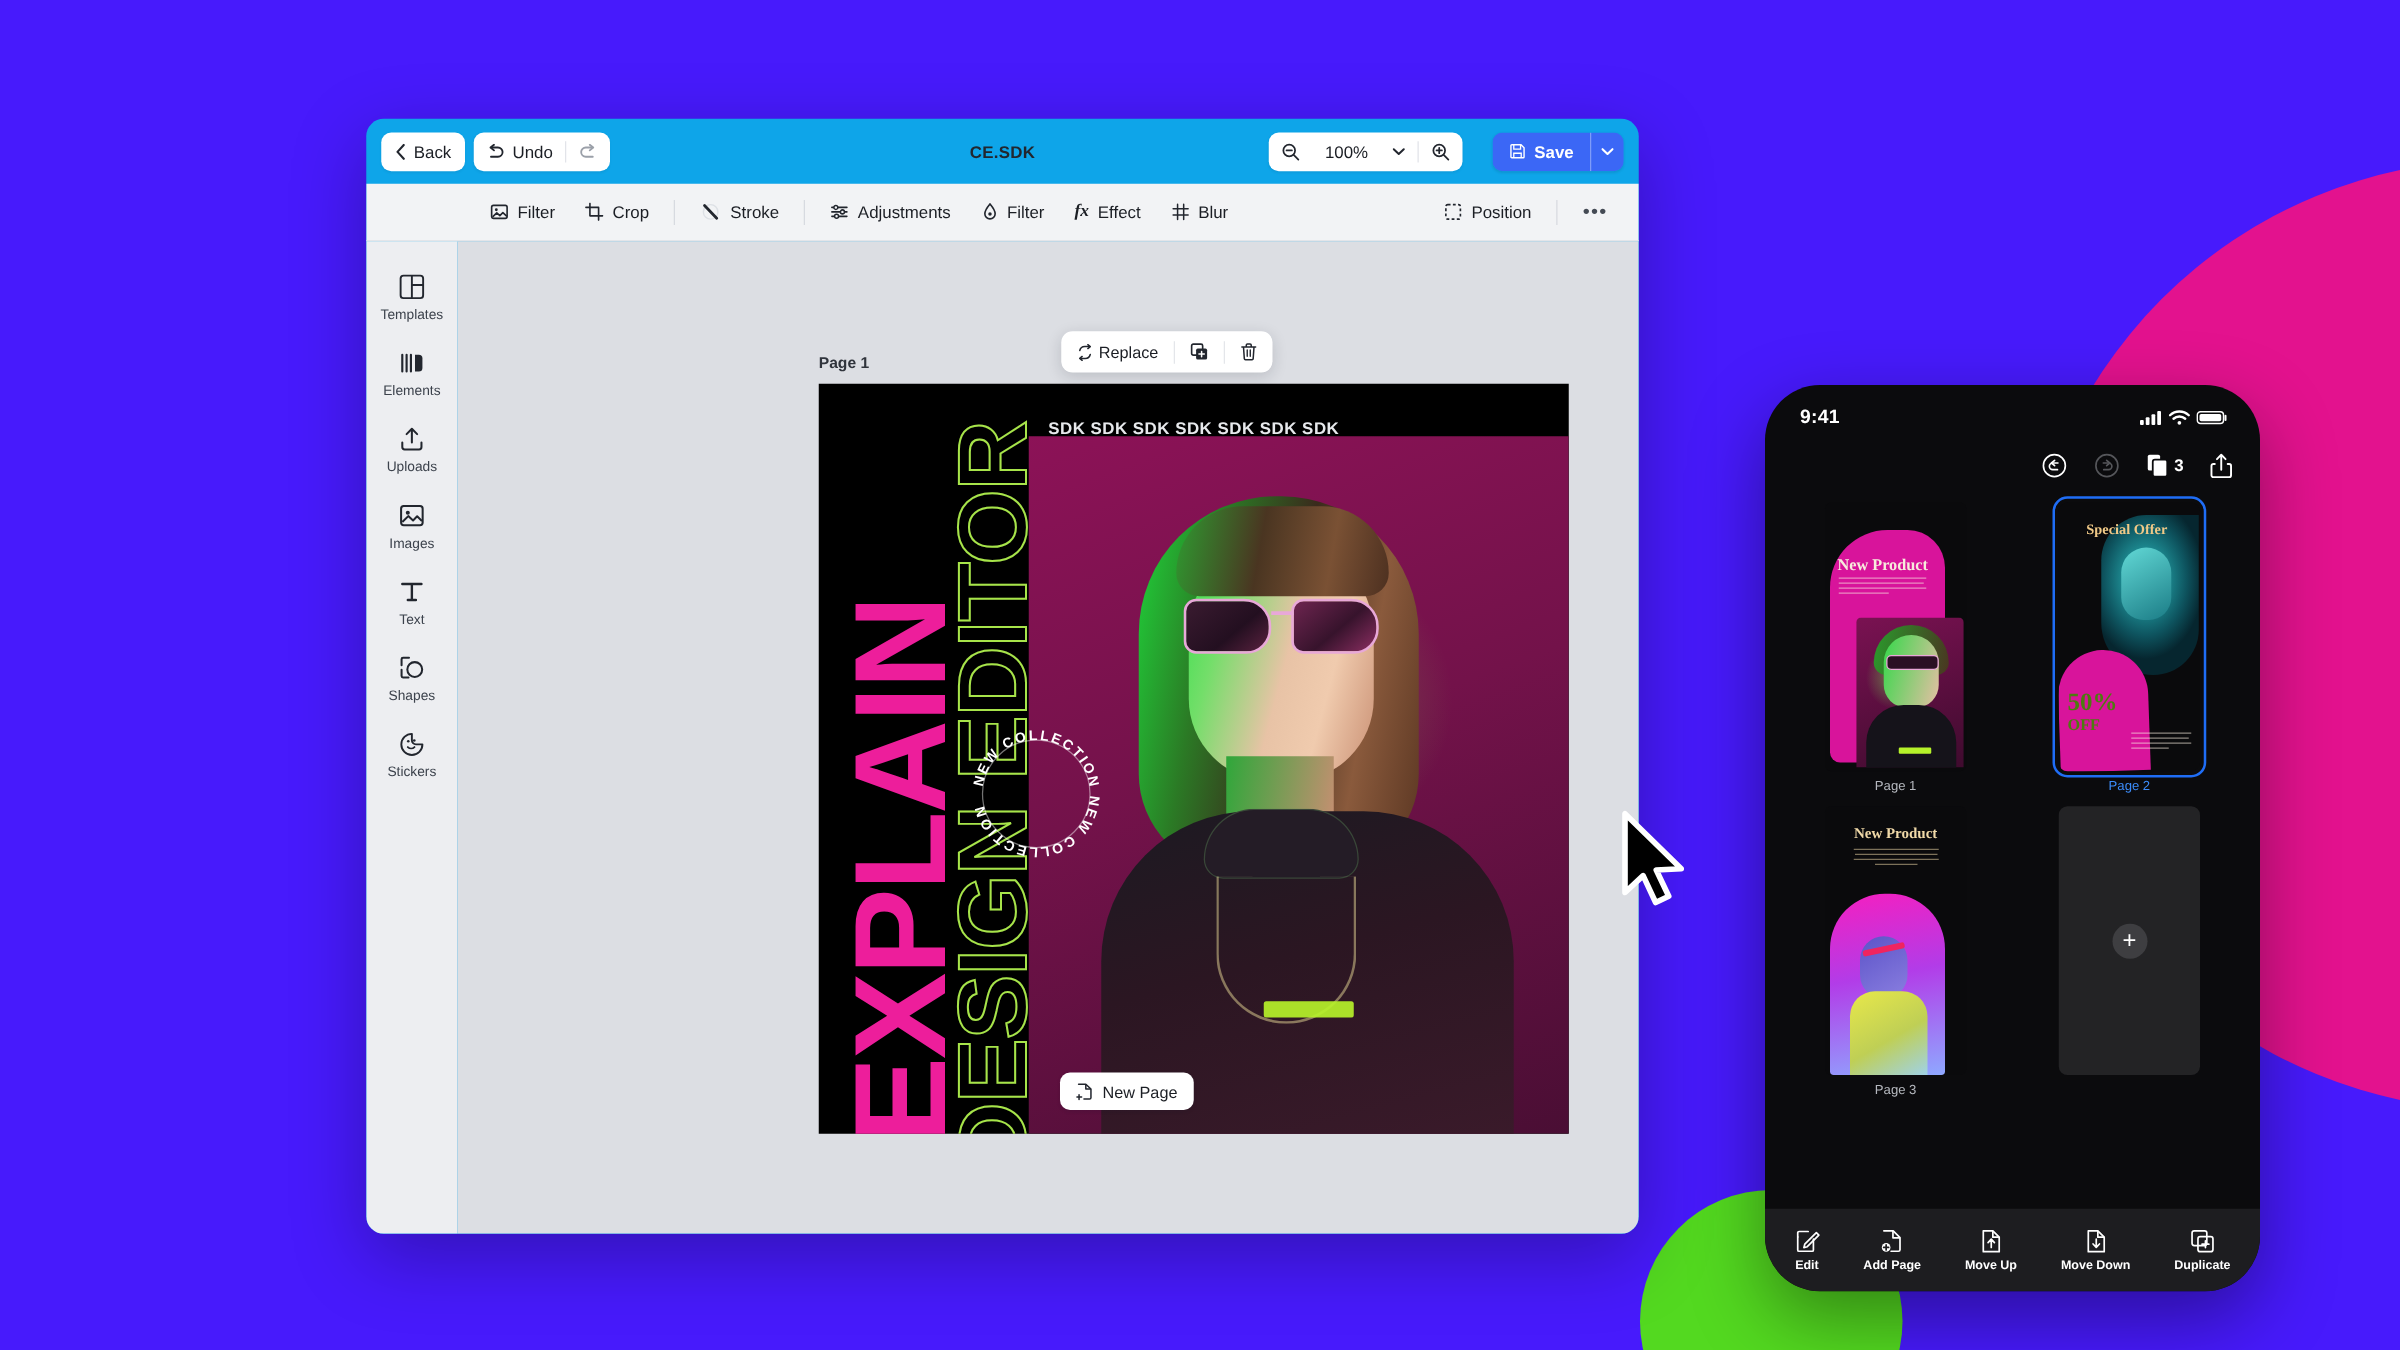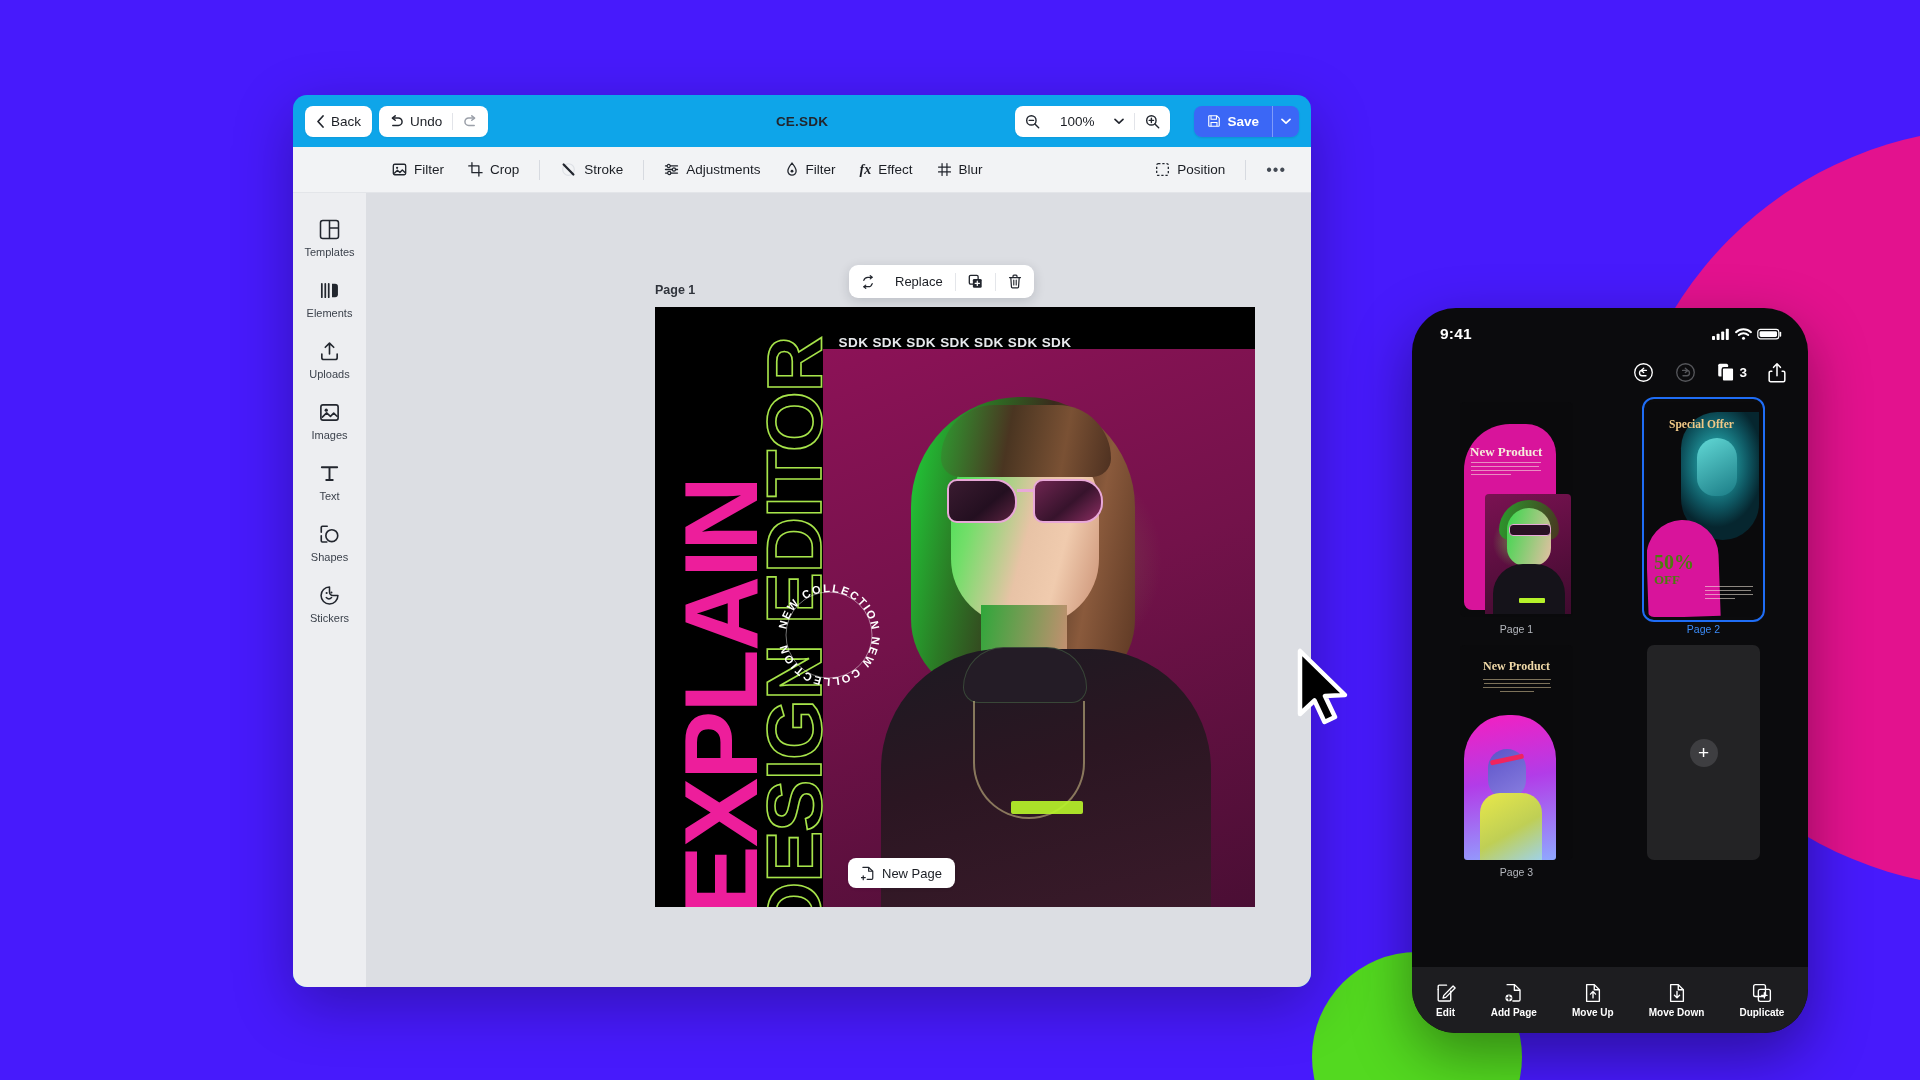--- a/index.html
+++ b/index.html
@@ -174,21 +174,21 @@
   #float-toolbar {
     position: absolute; left: 483px; top: 72px;
     height: 33px;
     background: #FFFFFF;
     border-radius: 9px;
     box-shadow: 0 3px 12px rgba(16,24,40,0.16);
     display: flex; align-items: center;
     z-index: 6;
   }
   #float-toolbar .ft-btn {
-    display: flex; align-items: center; gap: 20px;
+    display: flex; align-items: center; gap: 4px;
     padding: 0 12px; height: 33px;
     font-size: 13px; color: #1B1E24; cursor: pointer;
   }
   #float-toolbar .ft-div { width: 1px; height: 18px; background: #E4E6EA; }
 
   
   #artboard {
     position: absolute;
     left: 289px; top: 114px;
     width: 600px; height: 600px;

